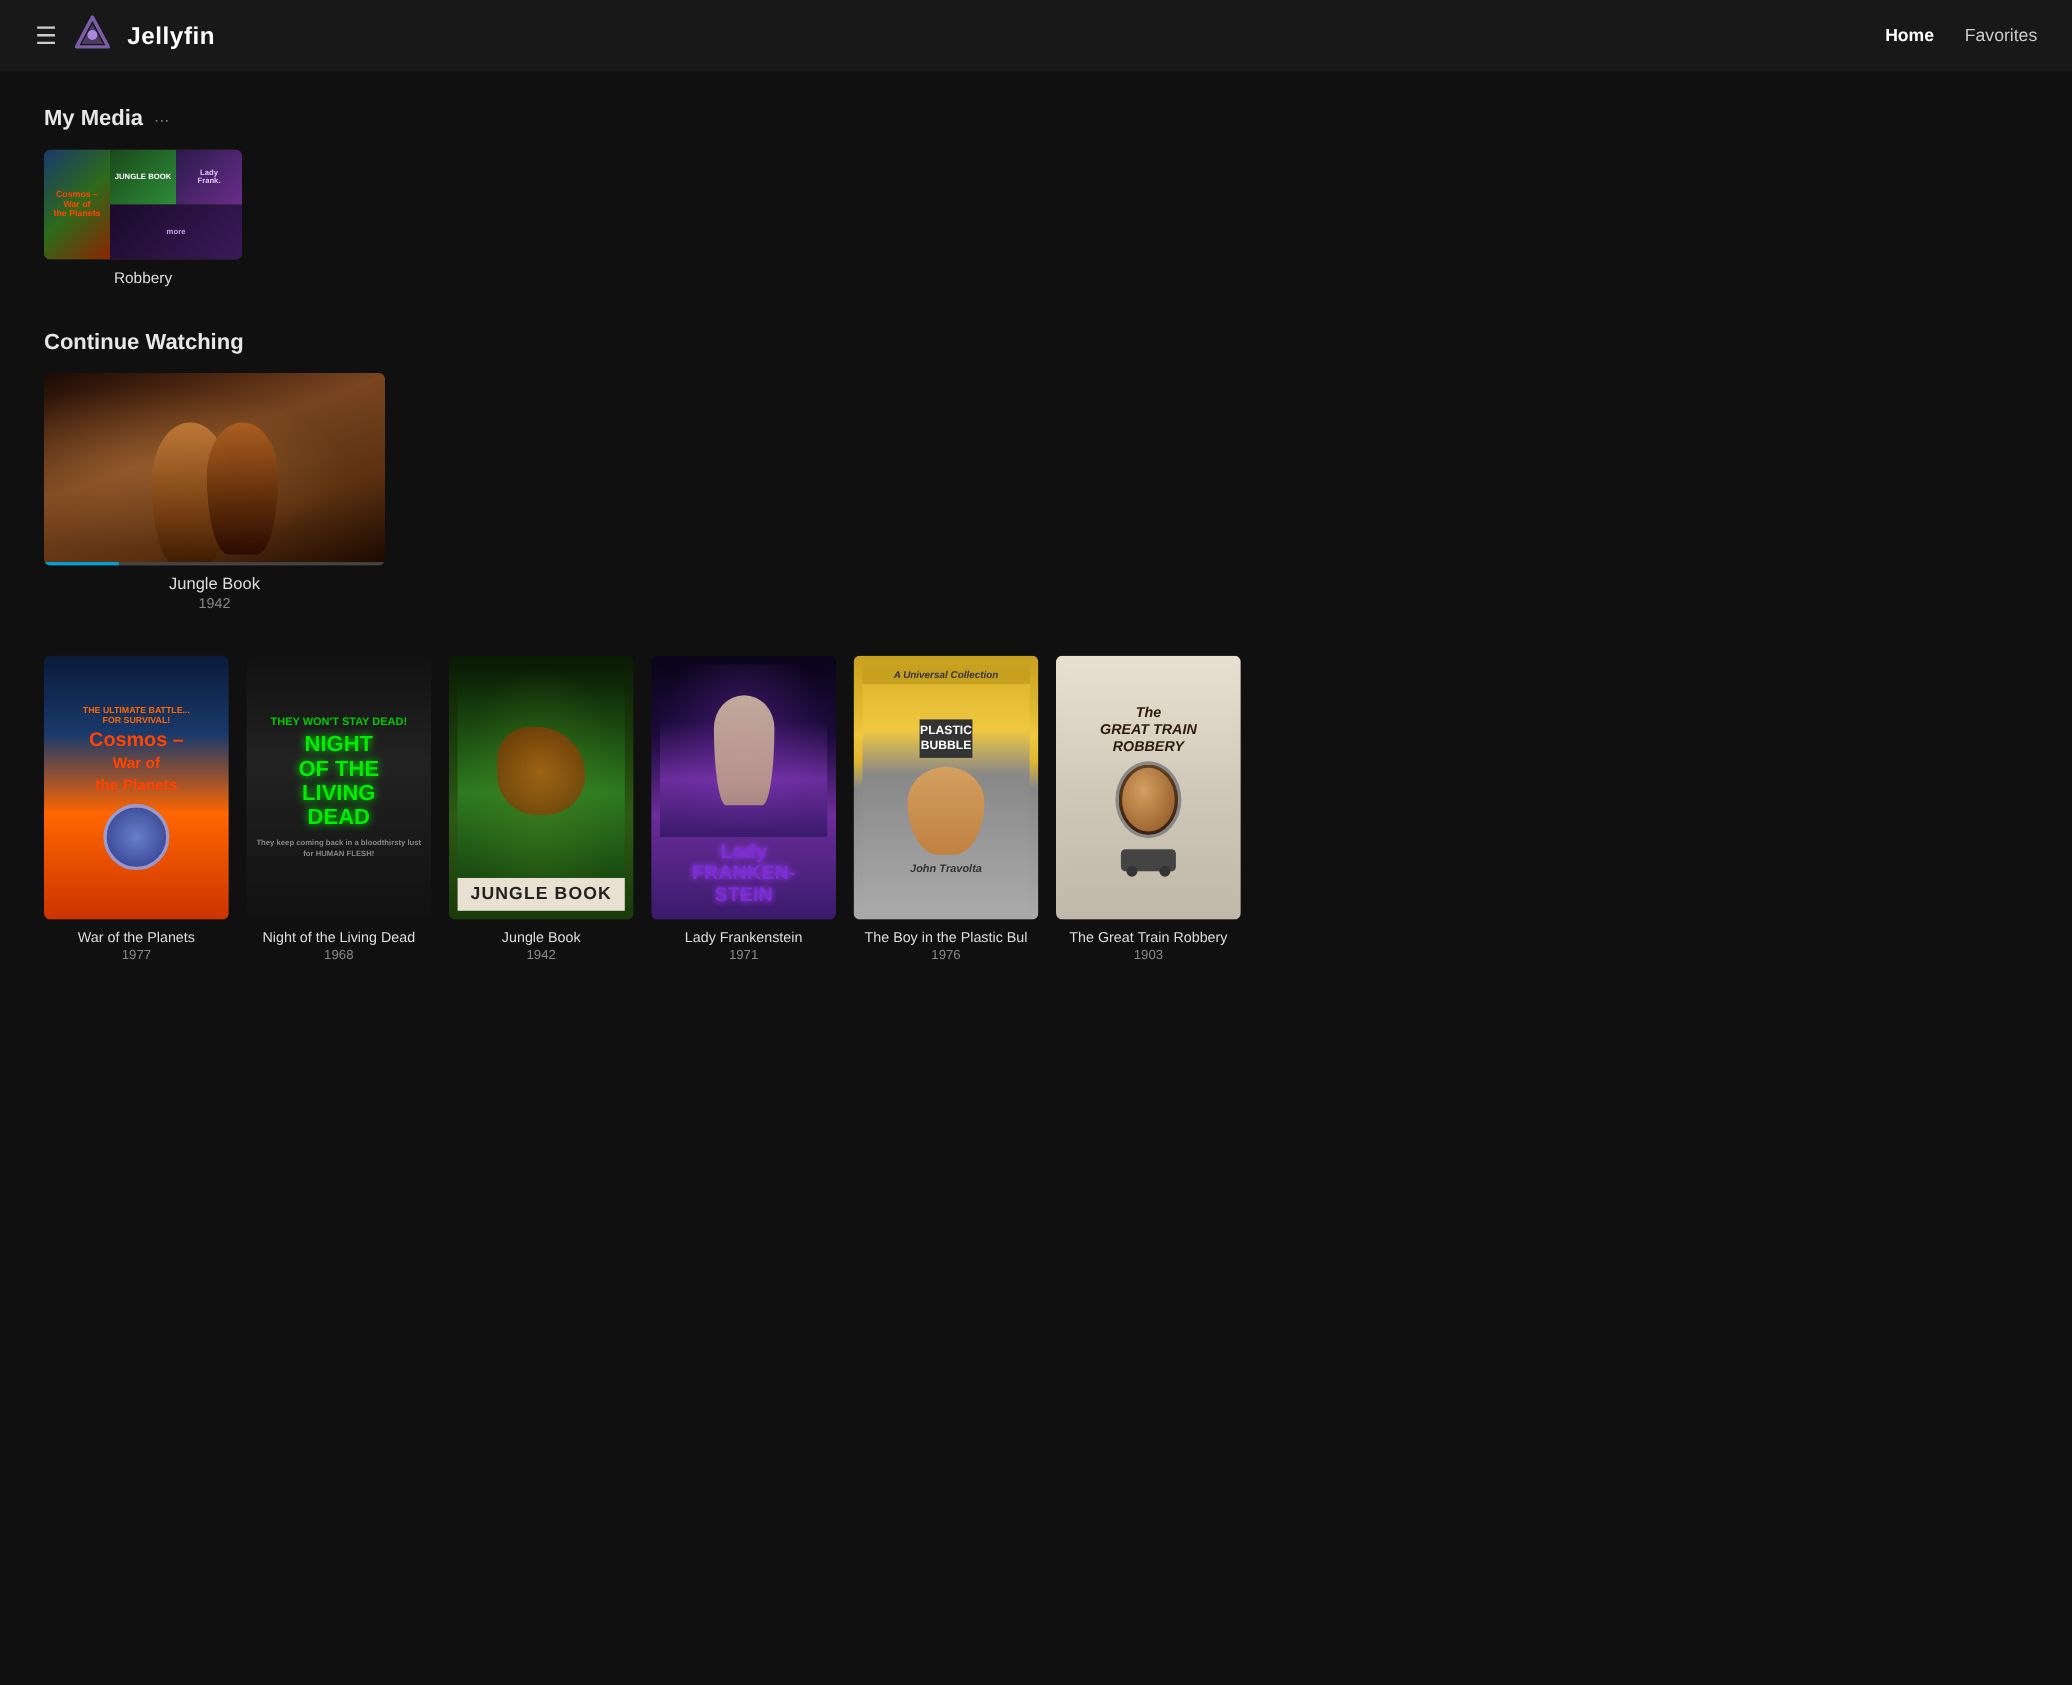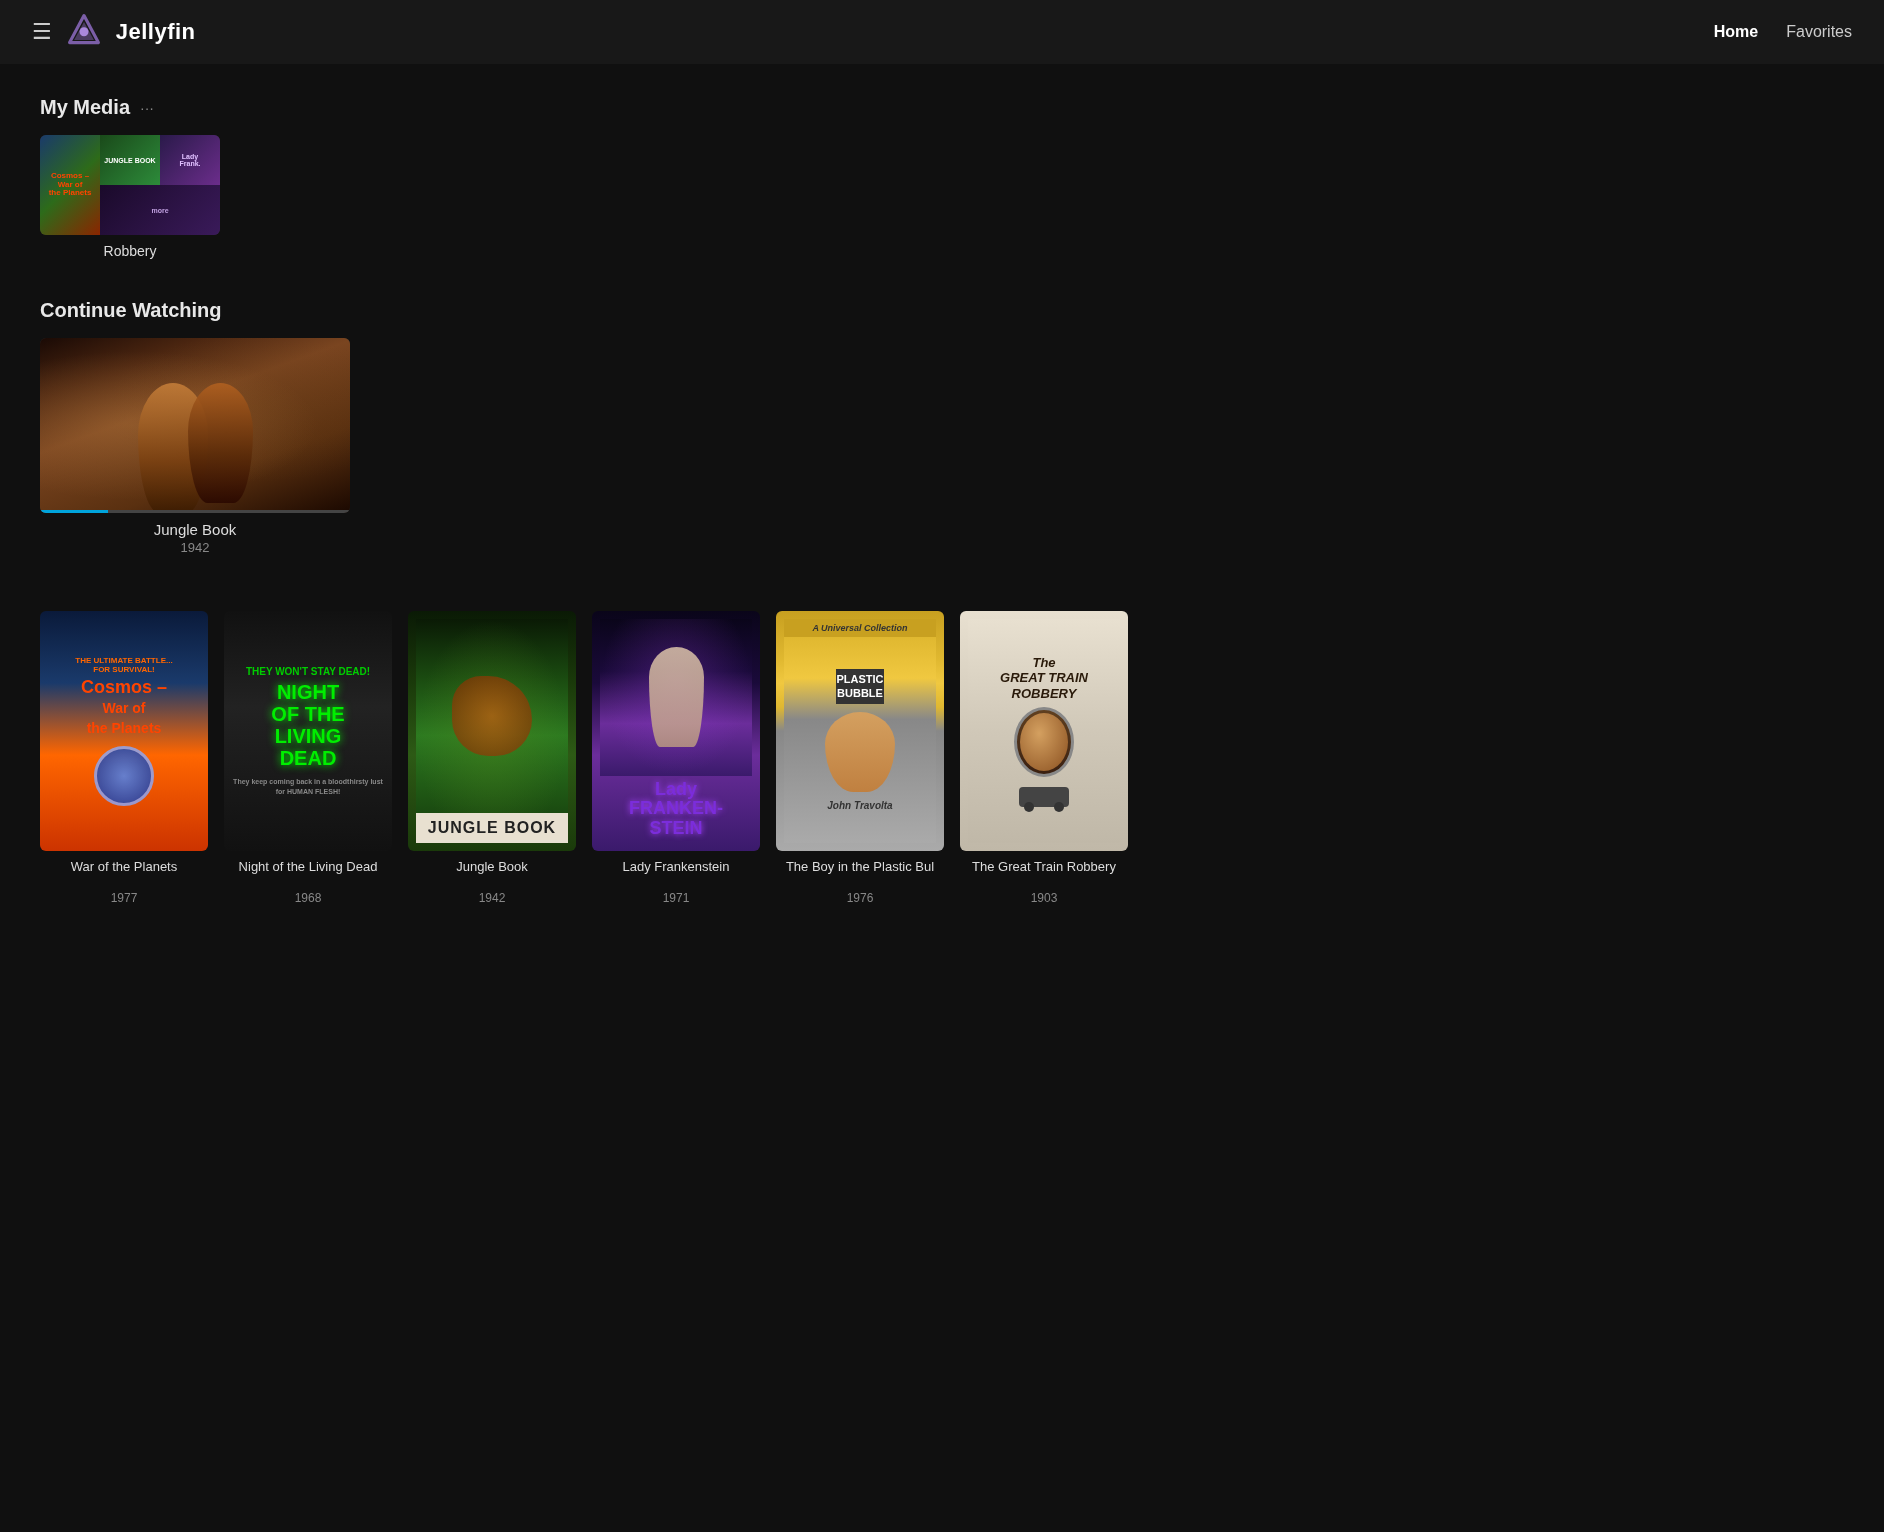--- a/index.html
+++ b/index.html
@@ -134,21 +134,21 @@
     .collage-lady { background: linear-gradient(135deg, #2a1a4a 0%, #6b2d8b 100%); color: #e0c0ff; }
 
     .media-folder-label {
       margin-top: 8px;
       font-size: 14px;
       color: #ddd;
     }
 
     
     .continue-watching-section {
-      margin-bottom: 56px;
+      margin-bottom: 40px;
     }
     .continue-item {
       display: inline-flex;
       flex-direction: column;
       align-items: center;
       cursor: pointer;
     }
     .continue-thumb {
       width: 310px;
       height: 175px;
@@ -262,21 +262,21 @@
     .movie-title {
       margin-top: 8px;
       font-size: 13px;
       color: #ddd;
       text-align: center;
       max-width: 160px;
     }
     .movie-year {
       font-size: 12px;
       color: #888;
-      margin-top: 17px;
+      margin-top: 2px;
     }
 
     
     ::-webkit-scrollbar { height: 6px; width: 6px; }
     ::-webkit-scrollbar-track { background: #1a1a1a; }
     ::-webkit-scrollbar-thumb { background: #444; border-radius: 3px; }
   </style>
 </head>
 <body>
 

